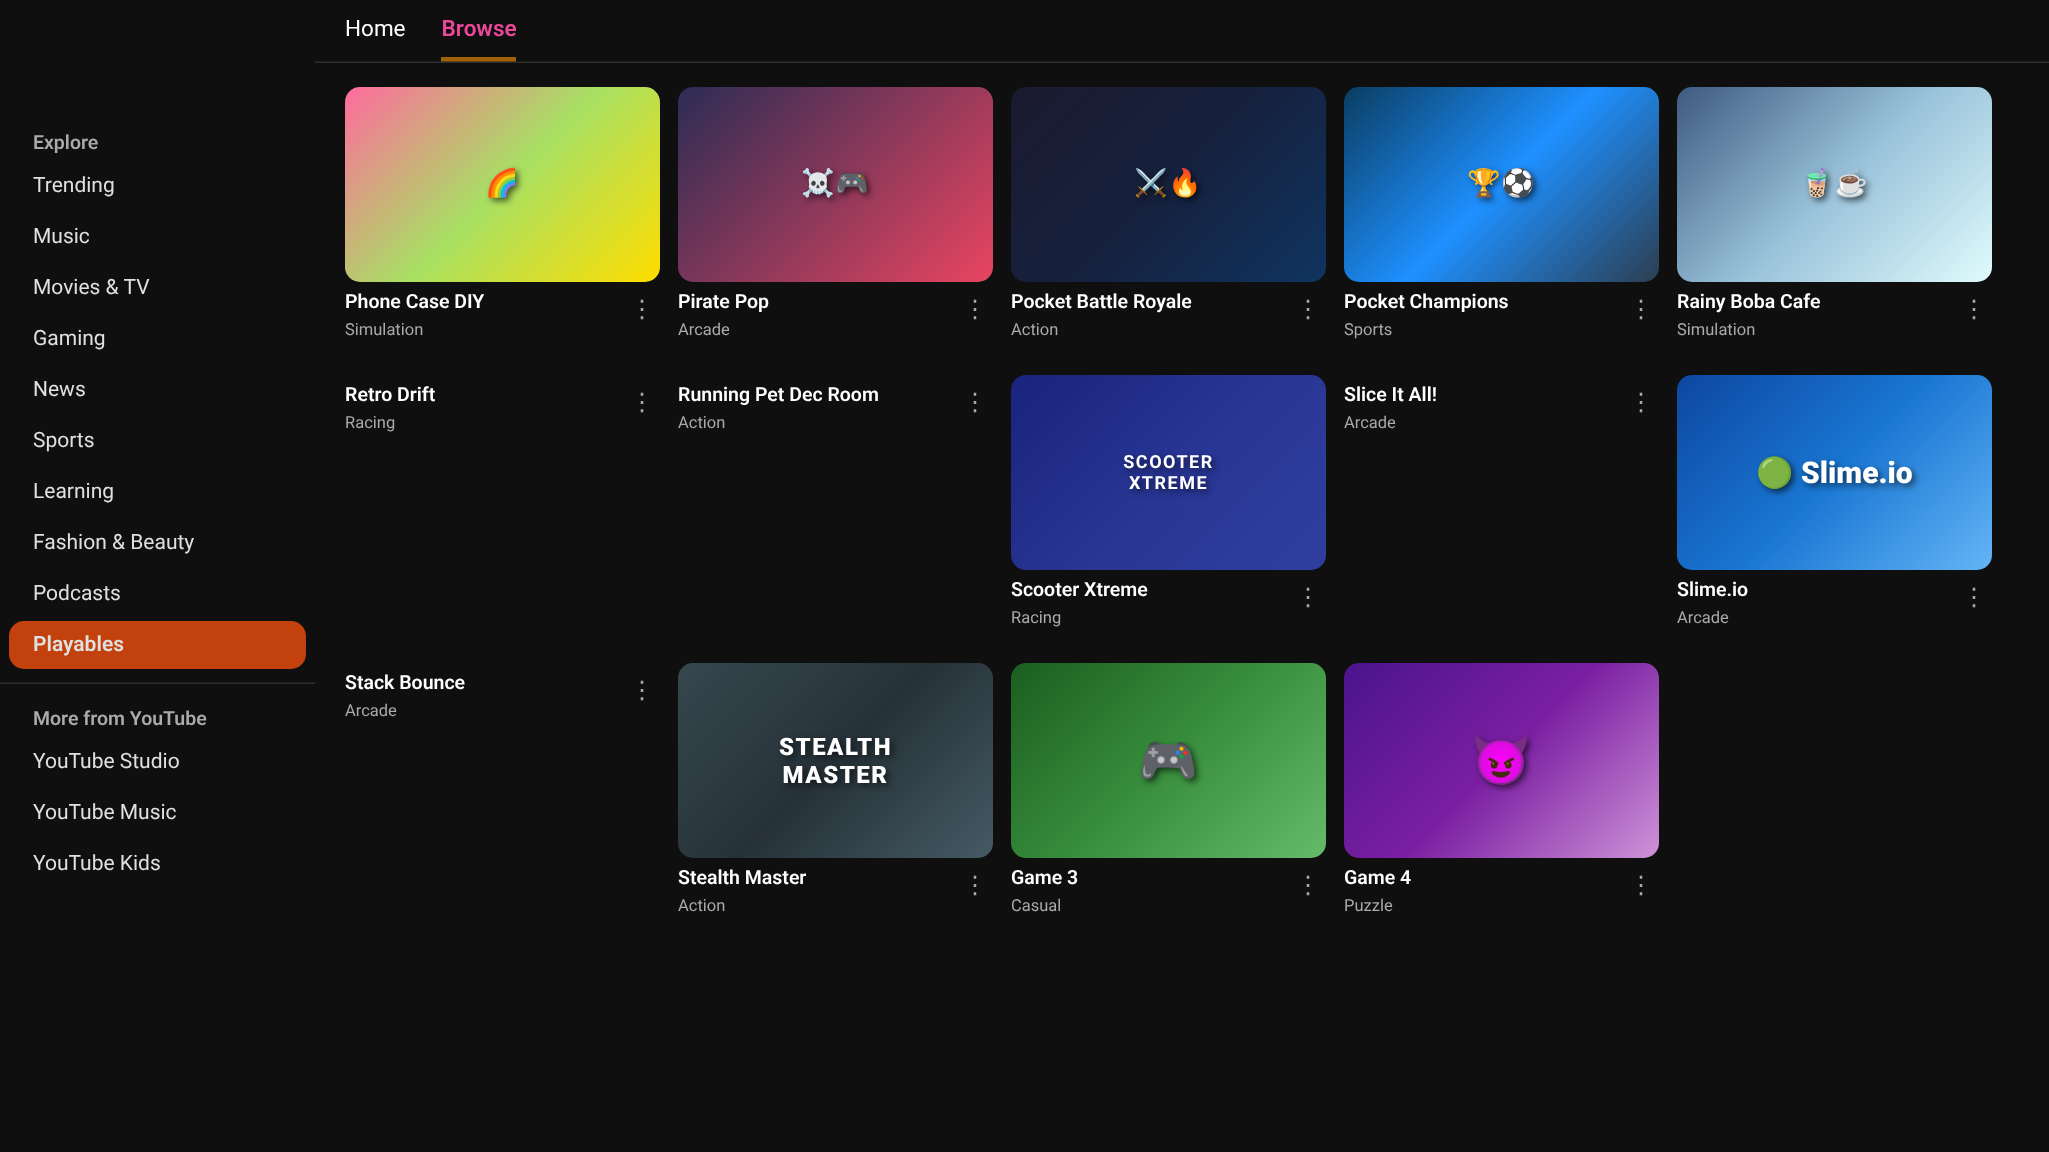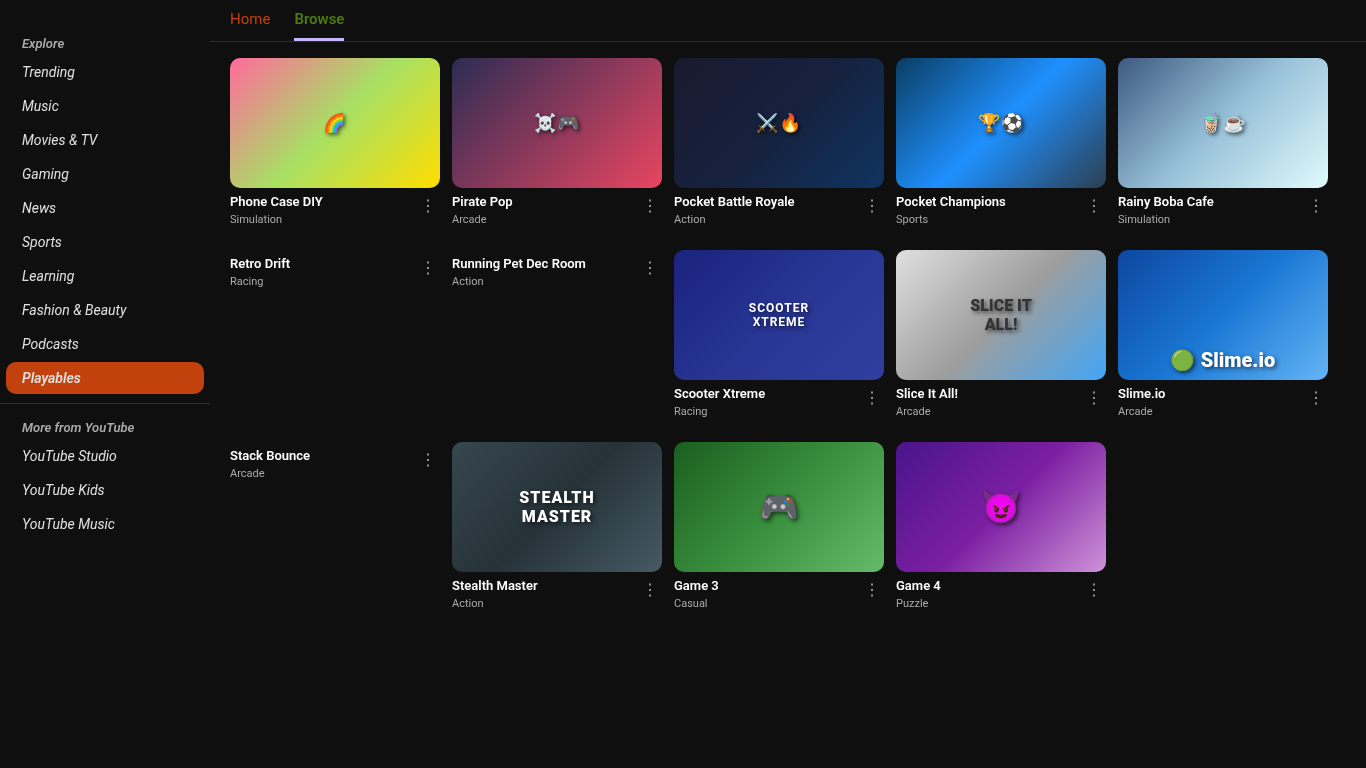--- a/index.html
+++ b/index.html
@@ -13,23 +13,22 @@
       overflow: hidden;
     }
 
     
     #sidebar {
       width: 210px;
       min-width: 210px;
       background: #0f0f0f;
       display: flex;
       flex-direction: column;
-      padding-top: 28px;
+      padding-top: 80px;
       overflow-y: auto;
-      font-style: italic;
     }
     .sidebar-item {
       display: flex;
       align-items: center;
       padding: 8px 16px;
       font-size: 14px;
       color: #e0e0e0;
       cursor: pointer;
       border-radius: 10px;
       margin: 1px 6px;
@@ -61,28 +60,28 @@
     
     #tabs {
       display: flex;
       align-items: center;
       padding: 10px 20px 0 20px;
       border-bottom: 1px solid #2e2e2e;
       gap: 24px;
     }
     .tab {
       font-size: 15px;
-      color: #c2410c;
+      color: #ffffff;
       padding-bottom: 10px;
       cursor: pointer;
       border-bottom: 3px solid transparent;
     }
     .tab.active {
-      color: #4d7c0f;
-      border-bottom: 3px solid #c4b5fd;
+      color: #ec4899;
+      border-bottom: 3px solid #a16207;
       font-weight: 600;
     }
 
     
     #game-grid {
       flex: 1;
       overflow-y: auto;
       padding: 16px 20px;
     }
     .game-row {
@@ -137,21 +136,21 @@
     
     .thumb-phone-case { background: linear-gradient(135deg, #ff6b9d, #a8e063, #ffdd00); }
     .thumb-pirate { background: linear-gradient(135deg, #2c2c54, #e94560); }
     .thumb-pocket-battle { background: linear-gradient(135deg, #1a1a2e, #16213e, #0f3460); }
     .thumb-pocket-champions { background: linear-gradient(135deg, #0a3d62, #1e90ff, #2c3e50); }
     .thumb-rainy-boba { background: linear-gradient(135deg, #3d5a80, #98c1d9, #e0fbfc); }
     .thumb-retro-drift { background: linear-gradient(135deg, #6a0dad, #ff6ec7, #ffd700); }
     .thumb-running-pet { background: linear-gradient(135deg, #1565c0, #42a5f5, #81c784); }
     .thumb-scooter { background: linear-gradient(135deg, #1a237e, #283593, #303f9f); }
     .thumb-slice { background: linear-gradient(135deg, #e0e0e0, #9e9e9e, #42a5f5); }
-    .thumb-slime { background: linear-gradient(135deg, #0d47a1, #1976d2, #64b5f6); align-items: flex-end; }
+    .thumb-slime { background: linear-gradient(135deg, #0d47a1, #1976d2, #64b5f6); }
     .thumb-stack { background: linear-gradient(135deg, #1a237e, #283593, #7986cb); }
     .thumb-stealth { background: linear-gradient(135deg, #37474f, #263238, #455a64); }
     .thumb-g3 { background: linear-gradient(135deg, #1b5e20, #388e3c, #66bb6a); }
     .thumb-g4 { background: linear-gradient(135deg, #4a148c, #7b1fa2, #ce93d8); }
 
     .thumb-text {
       color: #fff;
       font-size: 18px;
       font-weight: 900;
       text-shadow: 2px 2px 4px rgba(0,0,0,0.6);
@@ -207,24 +206,24 @@
   </div>
 
   <hr class="sidebar-divider">
 
   <div class="sidebar-section-header">More from YouTube</div>
 
   <div class="sidebar-item">
     <span>YouTube Studio</span>
   </div>
   <div class="sidebar-item">
+    <span>YouTube Music</span>
+  </div>
+  <div class="sidebar-item">
     <span>YouTube Kids</span>
-  </div>
-  <div class="sidebar-item">
-    <span>YouTube Music</span>
   </div>
 </nav>
 
 <div id="main">
 
   <div id="tabs">
     <div class="tab">Home</div>
     <div class="tab active">Browse</div>
   </div>
 
@@ -325,23 +324,20 @@
         <div class="game-info">
           <div>
             <div class="game-title">Scooter Xtreme</div>
             <div class="game-genre">Racing</div>
           </div>
           <div class="game-more">⋮</div>
         </div>
       </div>
 
       <div class="game-card">
-        <div class="game-thumb thumb-slice">
-          <div class="thumb-text" style="font-size:16px; color:#333; font-weight:900;">SLICE IT<br>ALL!</div>
-        </div>
         <div class="game-info">
           <div>
             <div class="game-title">Slice It All!</div>
             <div class="game-genre">Arcade</div>
           </div>
           <div class="game-more">⋮</div>
         </div>
       </div>
 
       <div class="game-card">

